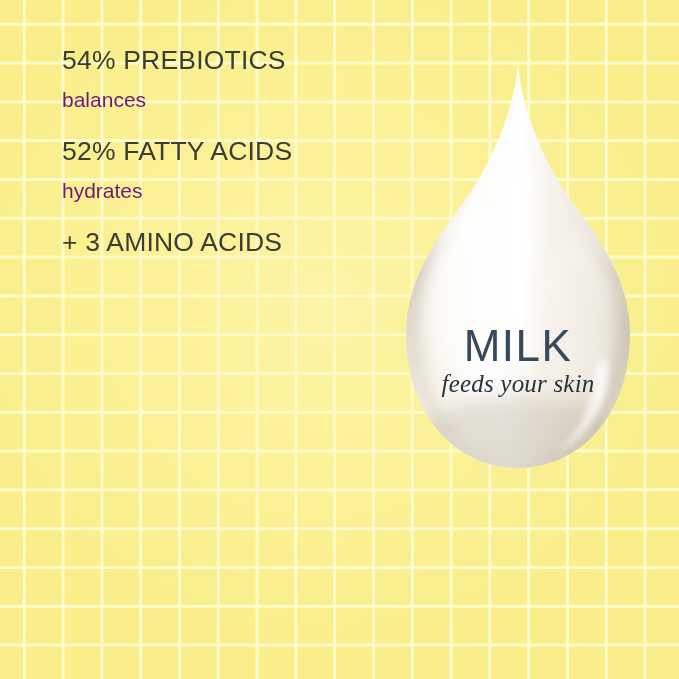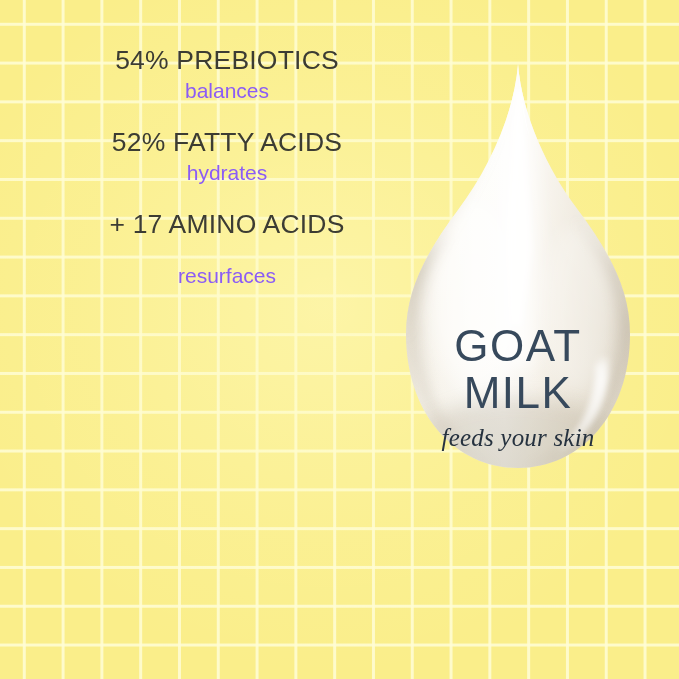--- a/index.html
+++ b/index.html
@@ -32,38 +32,37 @@
     background:
       radial-gradient(ellipse 80% 75% at 48% 45%, rgba(255,250,190,0.55) 0%, rgba(255,250,190,0.16) 45%, rgba(250,238,138,0) 72%);
     pointer-events: none;
   }
   
   #ingredient-list {
     position: absolute;
     left: 62px;
     top: 44px;
     width: 330px;
-    text-align: center;
   }
   .ingredient-block { margin-bottom: 22px; }
   .ingredient-block:last-child { margin-bottom: 0; }
   .ing-title {
     font-size: 26.5px;
     line-height: 33px;
     letter-spacing: 0.2px;
     color: #3c3c33;
     font-weight: 400;
     white-space: pre-line;
   }
   .ing-sub {
     font-size: 21px;
     line-height: 26px;
-    color: #8b5cf6;
+    color: #701a75;
     font-weight: 400;
-    margin-top: 1px;
+    margin-top: 10px;
     white-space: pre-line;
   }
   
   #droplet-wrap {
     position: absolute;
     left: 372px;
     top: 58px;
     width: 292px;
     height: 492px;
   }
@@ -83,21 +82,21 @@
     letter-spacing: 1.5px;
     color: #37495c;
     font-weight: 400;
   }
   #brand-tagline {
     font-family: "Liberation Serif", serif;
     font-style: italic;
     font-size: 25px;
     line-height: 30px;
     color: #26323f;
-    margin-top: 7px;
+    margin-top: 0;
     letter-spacing: 0.2px;
   }
 </style>
 </head>
 <body>
 
 <div id="poster">
 
   <div id="grid-bg"></div>
   <div id="grid-vignette"></div>
@@ -200,44 +199,42 @@
         <path d="M232 306 C 236 342, 218 378, 186 392 C 212 370, 224 338, 223 306 Z" fill="#FFFFFF" opacity="0.55" filter="url(#tinyBlur)"></path>
 
         <path d="M60 362 C 86 398, 196 404, 236 356 C 208 398, 86 404, 60 362 Z" fill="#FFFFFF" opacity="0.30" filter="url(#midBlur)"></path>
       </g>
 
       <path d="M146 4 C 148 32, 152 58, 158 80 C 150 58, 147 30, 146 4 Z" fill="#FFFFFF" opacity="0.85"></path>
     </svg>
   </div>
 
   <div id="droplet-text">
-    <div id="brand-goat">GOAT</div>
     <div id="brand-milk">MILK</div>
     <div id="brand-tagline">feeds your skin</div>
   </div>
 
   <div id="ingredient-list">
 
     <div class="ingredient-block">
       <div class="ing-title">54% PREBIOTICS</div>
       <div class="ing-sub">balances</div>
     </div>
 
 
     <div class="ingredient-block">
       <div class="ing-title">52% FATTY ACIDS</div>
       <div class="ing-sub">hydrates</div>
     </div>
 
     <div class="ingredient-block">
-      <div class="ing-title">+ 17 AMINO ACIDS</div>
-    </div>
-
-    <div class="ingredient-block">
-    </div>
-
-    <div class="ingredient-block">
-      <div class="ing-sub">resurfaces</div>
+      <div class="ing-title">+ 3 AMINO ACIDS</div>
+    </div>
+
+    <div class="ingredient-block">
+    </div>
+
+    <div class="ingredient-block">
     </div>
 
   </div>
 
 </div>
 
 </body></html>

